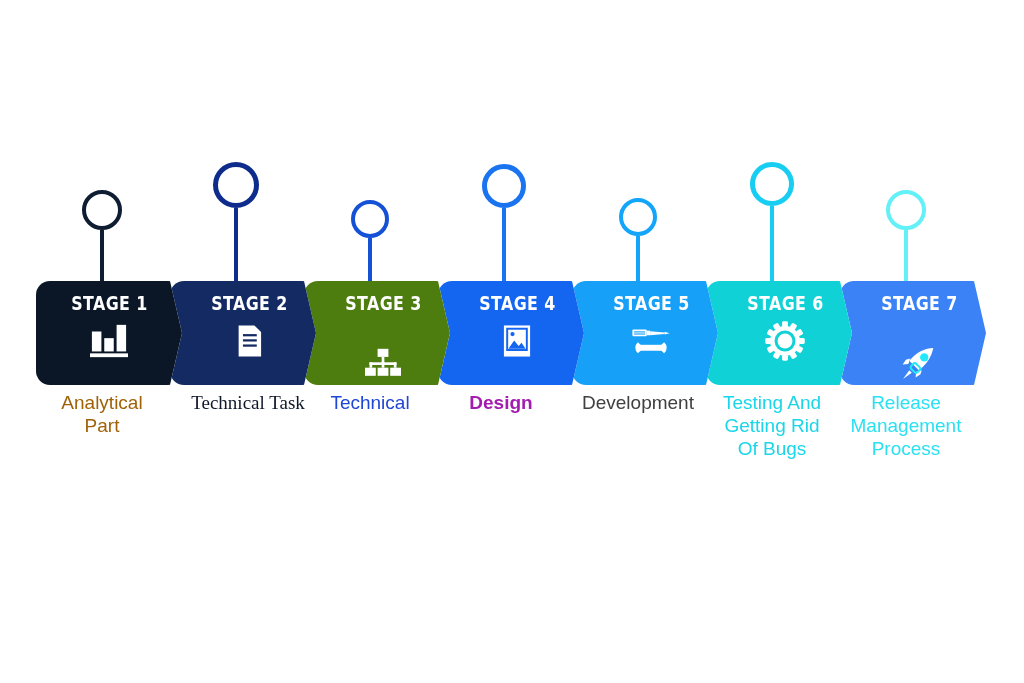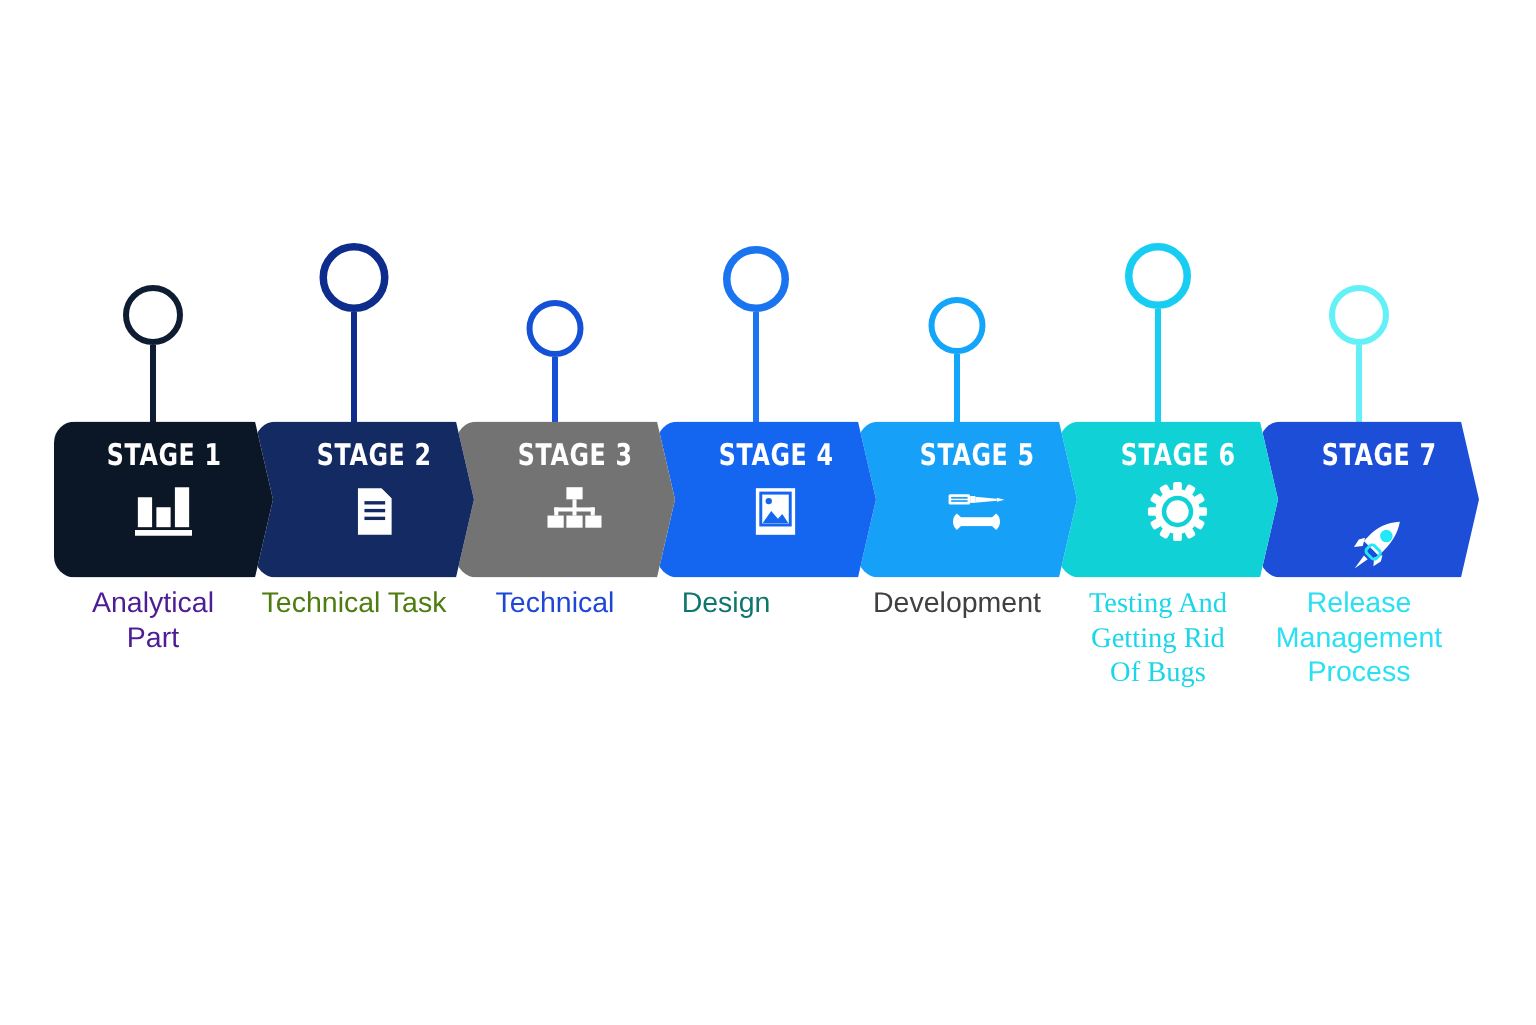--- a/index.html
+++ b/index.html
@@ -167,21 +167,21 @@
      <path d="M10 2 h18 l8 8 v28 h-26 z" fill="#fff"></path>
      <path d="M28 2 l8 8 h-8 z" fill="#fff"></path>
      <path d="M36 30 v8 h-8 z" fill="none"></path>
      <path d="M28 38 h8 v-8 z" fill="#fff" opacity="0"></path>
      <rect x="15" y="12" width="16" height="2.6" fill="#132a63"></rect>
      <rect x="15" y="18" width="16" height="2.6" fill="#132a63"></rect>
      <rect x="15" y="24" width="16" height="2.6" fill="#132a63"></rect>
    </svg>
         </div>
       </div>
-      <div class="stage-box" style="width: 146px; margin-left: -12px; background: #737373; border-radius: 14px; clip-path: polygon(0% 0%, 91.7808% 0%, 100% 50%, 91.7808% 100%, 0% 100%, 8.21918% 50%); z-index: 8; padding-left: 12px;">
+      <div class="stage-box" style="width: 146px; margin-left: -12px; background: #4d7c0f; border-radius: 14px; clip-path: polygon(0% 0%, 91.7808% 0%, 100% 50%, 91.7808% 100%, 0% 100%, 8.21918% 50%); z-index: 8; padding-left: 12px; justify-content: space-between;">
         <div class="stage-title">STAGE 3</div>
         <div class="stage-icon">
           <svg viewBox="0 0 44 40" width="42" height="36">
      <rect x="16" y="2" width="12" height="9" fill="#fff"></rect>
      <rect x="20.5" y="11" width="3" height="7" fill="#fff"></rect>
      <rect x="7" y="17" width="30" height="3" fill="#fff"></rect>
      <rect x="7" y="17" width="3" height="6" fill="#fff"></rect>
      <rect x="20.5" y="17" width="3" height="6" fill="#fff"></rect>
      <rect x="34" y="17" width="3" height="6" fill="#fff"></rect>
      <rect x="2" y="23" width="12" height="9" fill="#fff"></rect>
@@ -238,45 +238,45 @@
               <rect x="18.80" y="0.30" width="6.4" height="6.4" rx="1.6" fill="#fff" transform="rotate(270 22.00 3.50)"></rect>
               <rect x="28.05" y="2.78" width="6.4" height="6.4" rx="1.6" fill="#fff" transform="rotate(300 31.25 5.98)"></rect>
               <rect x="34.82" y="9.55" width="6.4" height="6.4" rx="1.6" fill="#fff" transform="rotate(330 38.02 12.75)"></rect>
             </g>
     <circle cx="22" cy="22" r="16.5" fill="#fff"></circle>
     <circle cx="22" cy="22" r="11.5" fill="#10d2d6"></circle>
     <circle cx="22" cy="22" r="8.2" fill="#fff"></circle>
   </svg>
         </div>
       </div>
-      <div class="stage-box" style="width: 146px; margin-left: -12px; background: #1d4ed8; border-radius: 14px; clip-path: polygon(0% 0%, 91.7808% 0%, 100% 50%, 91.7808% 100%, 0% 100%, 8.21918% 50%); z-index: 4; padding-left: 12px; gap: 24px;">
+      <div class="stage-box" style="width: 146px; margin-left: -12px; background: #3b82f6; border-radius: 14px; clip-path: polygon(0% 0%, 91.7808% 0%, 100% 50%, 91.7808% 100%, 0% 100%, 8.21918% 50%); z-index: 4; padding-left: 12px; gap: 24px;">
         <div class="stage-title">STAGE 7</div>
         <div class="stage-icon">
           <svg viewBox="0 0 44 40" width="42" height="38">
      <g fill="#fff">
        <path d="M37 2 c-9 0.4 -16 4 -21.5 9.6 l-3.8 3.8 l10.4 10.4 l3.8 -3.8 C31.5 16.5 35.5 10 37 2 z"></path>
        <path d="M12.6 13.2 l-4.4 1.2 l-3.4 5.2 l6.1 -0.6 z"></path>
        <path d="M24.8 25.4 l-1.2 4.4 l-5.2 3.4 l0.6 -6.1 z"></path>
        <path d="M11.8 25.6 l-6.6 9.2 l9.2 -6.6 z"></path>
      </g>
      <circle cx="27.5" cy="12" r="4.4" fill="#22e8f7"></circle>
      <rect x="14.5" y="18.5" width="7.5" height="9.5" rx="2.4" fill="none" stroke="#22e8f7" stroke-width="2.1" transform="rotate(-45 18.2 23.2)"></rect>
    </svg>
         </div>
       </div>
     </div>
 
   <div class="label-layer" id="label-layer">
-      <div class="stage-label" style="left: 102px; color: #4c1d95; width: 150px;">Analytical
+      <div class="stage-label" style="left: 102px; color: #a16207; width: 150px;">Analytical
 Part</div>
-      <div class="stage-label" style="left: 236px; color: #4d7c0f; width: 150px;">Technical Task</div>
+      <div class="stage-label" style="left: 248px; color: #0f172a; width: 150px; font-family: Liberation Serif, serif;">Technical Task</div>
       <div class="stage-label" style="left: 370px; color: rgb(31, 71, 214); width: 150px;">Technical</div>
-      <div class="stage-label" style="left: 484px; color: #0f766e; width: 150px;">Design</div>
+      <div class="stage-label" style="left: 501px; color: #a21caf; width: 150px; font-weight: bold;">Design</div>
       <div class="stage-label" style="left: 638px; color: #404040; width: 150px;">Development</div>
-      <div class="stage-label" style="left: 772px; color: rgb(26, 214, 232); width: 150px; font-family: Liberation Serif, serif;">Testing And
+      <div class="stage-label" style="left: 772px; color: rgb(26, 214, 232); width: 150px;">Testing And
 Getting Rid
 Of Bugs</div>
       <div class="stage-label" style="left: 906px; color: rgb(42, 224, 242); width: 150px;">Release
 Management
 Process</div>
     </div>
 
 </div>
 
 </body></html>

